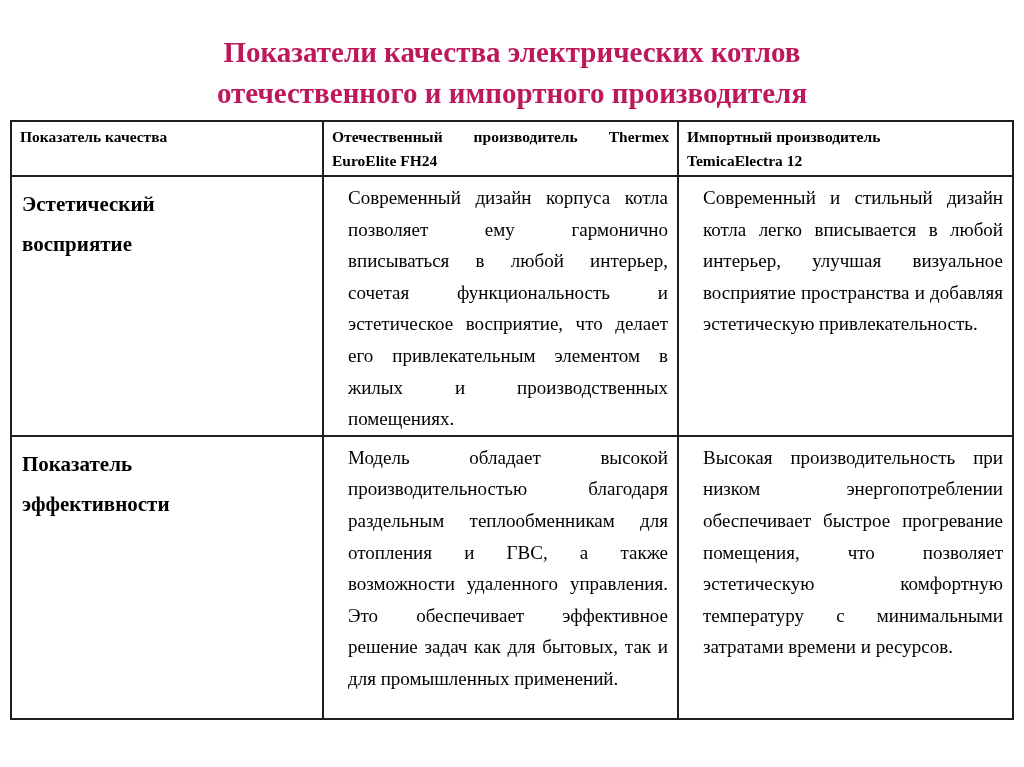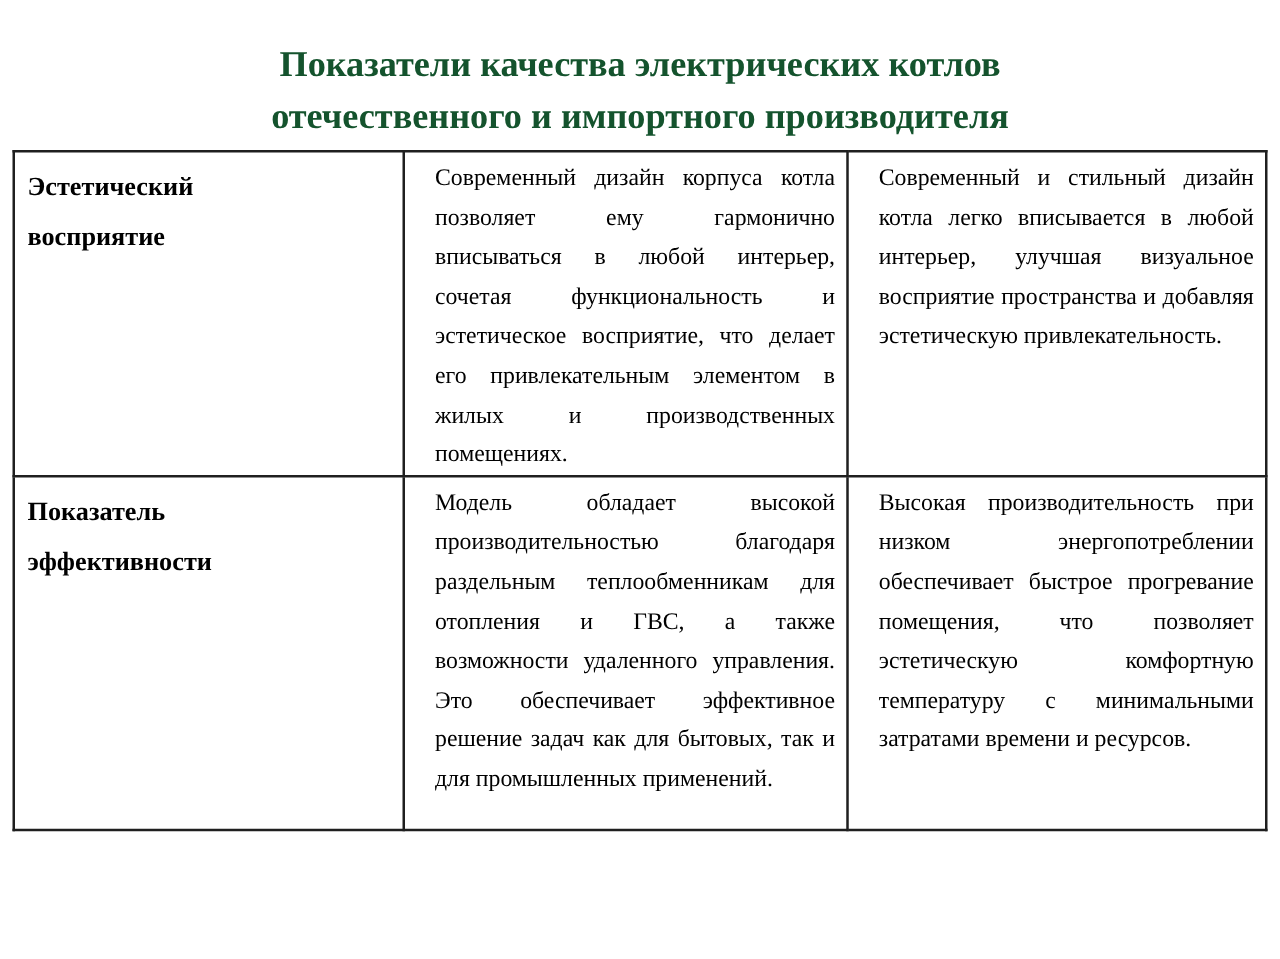--- a/index.html
+++ b/index.html
@@ -14,21 +14,21 @@
     color: #000000;
   }
   .title-block {
     margin-top: 32px;
     text-align: center;
   }
   .title-line {
     font-size: 29px;
     font-weight: bold;
     line-height: 41px;
-    color: #14532d;
+    color: #be185d;
   }
   table.compare {
     border-collapse: collapse;
     table-layout: fixed;
     width: 1002px;
     margin-left: 10px;
     margin-top: 6px;
   }
   table.compare td {
     border: 2px solid #1f1f1f;
@@ -89,20 +89,33 @@
   </div>
 
   <table class="compare">
     <colgroup>
       <col class="c1">
         <col class="c2">
         <col class="c3">
     </colgroup>
 
     <tbody>
+        <tr class="r-header">
+      <td class="hdr-cell">
+        <div>Показатель качества</div>
+      </td>
+      <td class="hdr-cell">
+        <div class="justify-full">Отечественный производитель Thermex</div>
+        <div>EuroElite FH24</div>
+      </td>
+      <td class="hdr-cell">
+        <div>Импортный производитель</div>
+        <div>TemicaElectra 12</div>
+      </td>
+    </tr>
 
     <tr class="r-1">
       <td>
         <div class="indicator">Эстетический
 восприятие</div>
       </td>
       <td>
         <div class="body-text">Современный дизайн корпуса котла позволяет ему гармонично вписываться в любой интерьер, сочетая функциональность и эстетическое восприятие, что делает его привлекательным элементом в жилых и производственных помещениях.</div>
       </td>
       <td>

